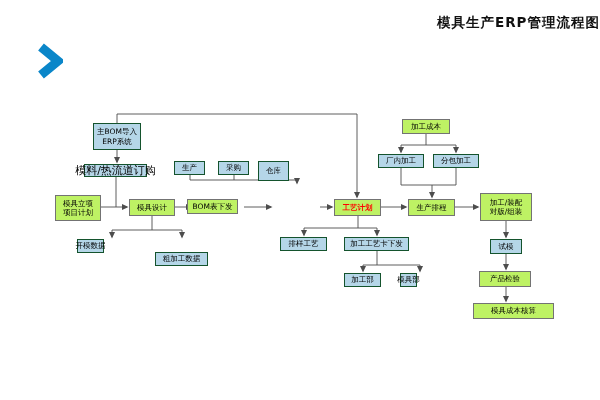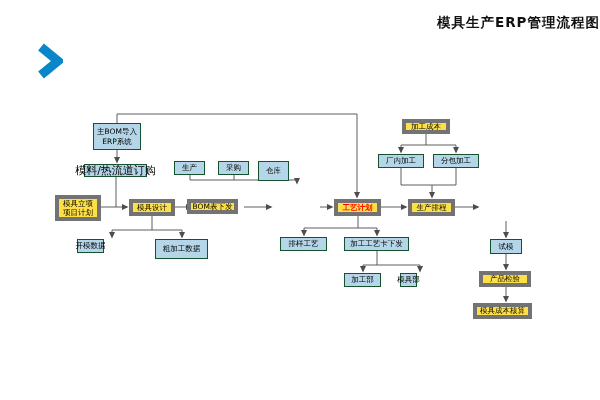--- a/index.html
+++ b/index.html
@@ -12,21 +12,21 @@
     position:absolute;top:14px;left:0;width:100%;text-align:right;
     font-size:13.5px;font-weight:bold;letter-spacing:1px;color:#111;
   }
   .chevron{position:absolute;left:37px;top:43px}
   svg.wires{position:absolute;left:0;top:0;pointer-events:none}
   .node{
     position:absolute;display:flex;flex-direction:column;align-items:center;justify-content:center;
     text-align:center;font-size:7.5px;line-height:1.25;color:#000;
   }
   .node .ln{display:block;white-space:nowrap}
-  .yellow{background:#fde047;border:4px solid #737373}
+  .yellow{background:#bef264;border:1px solid #737373}
   .blue{background:#b5d6e8;border:1px solid #14532d}
   .dark-border{border-color:#6e6e1e}
   .small{font-size:11px}
   .red-text .ln{color:#ff0000;font-weight:bold}
 </style>
 </head>
 <body>
 
 <div class="canvas">
 
@@ -120,26 +120,30 @@
 
 
   <div class="node yellow red-text" style="left:334px;top:199px;width:47px;height:17px">
     <span class="ln">工艺计划</span>
   </div>
 
   <div class="node yellow" style="left:408px;top:199px;width:47px;height:17px">
     <span class="ln">生产排程</span>
   </div>
 
+  <div class="node yellow" style="left:480px;top:193px;width:52px;height:28px">
+    <span class="ln">加工/装配</span>
+    <span class="ln">对版/组装</span>
+  </div>
 
   <div class="node blue" style="left:77px;top:239px;width:27px;height:14px">
     <span class="ln">开模数据</span>
   </div>
 
-  <div class="node blue" style="left:155px;top:239px;width:53px;height:20px">
+  <div class="node blue" style="left:155px;top:252px;width:53px;height:14px">
     <span class="ln">粗加工数据</span>
   </div>
 
   <div class="node blue" style="left:280px;top:237px;width:47px;height:14px">
     <span class="ln">排样工艺</span>
   </div>
 
   <div class="node blue" style="left:344px;top:237px;width:65px;height:14px">
     <span class="ln">加工工艺卡下发</span>
   </div>
@@ -153,17 +157,17 @@
   </div>
 
   <div class="node blue" style="left:490px;top:239px;width:32px;height:15px">
     <span class="ln">试模</span>
   </div>
 
   <div class="node yellow" style="left:479px;top:271px;width:52px;height:16px">
     <span class="ln">产品检验</span>
   </div>
 
-  <div class="node yellow" style="left:473px;top:303px;width:59px;height:16px">
+  <div class="node yellow" style="left:473px;top:303px;width:81px;height:16px">
     <span class="ln">模具成本核算</span>
   </div>
 
 </div>
 
 </body></html>

